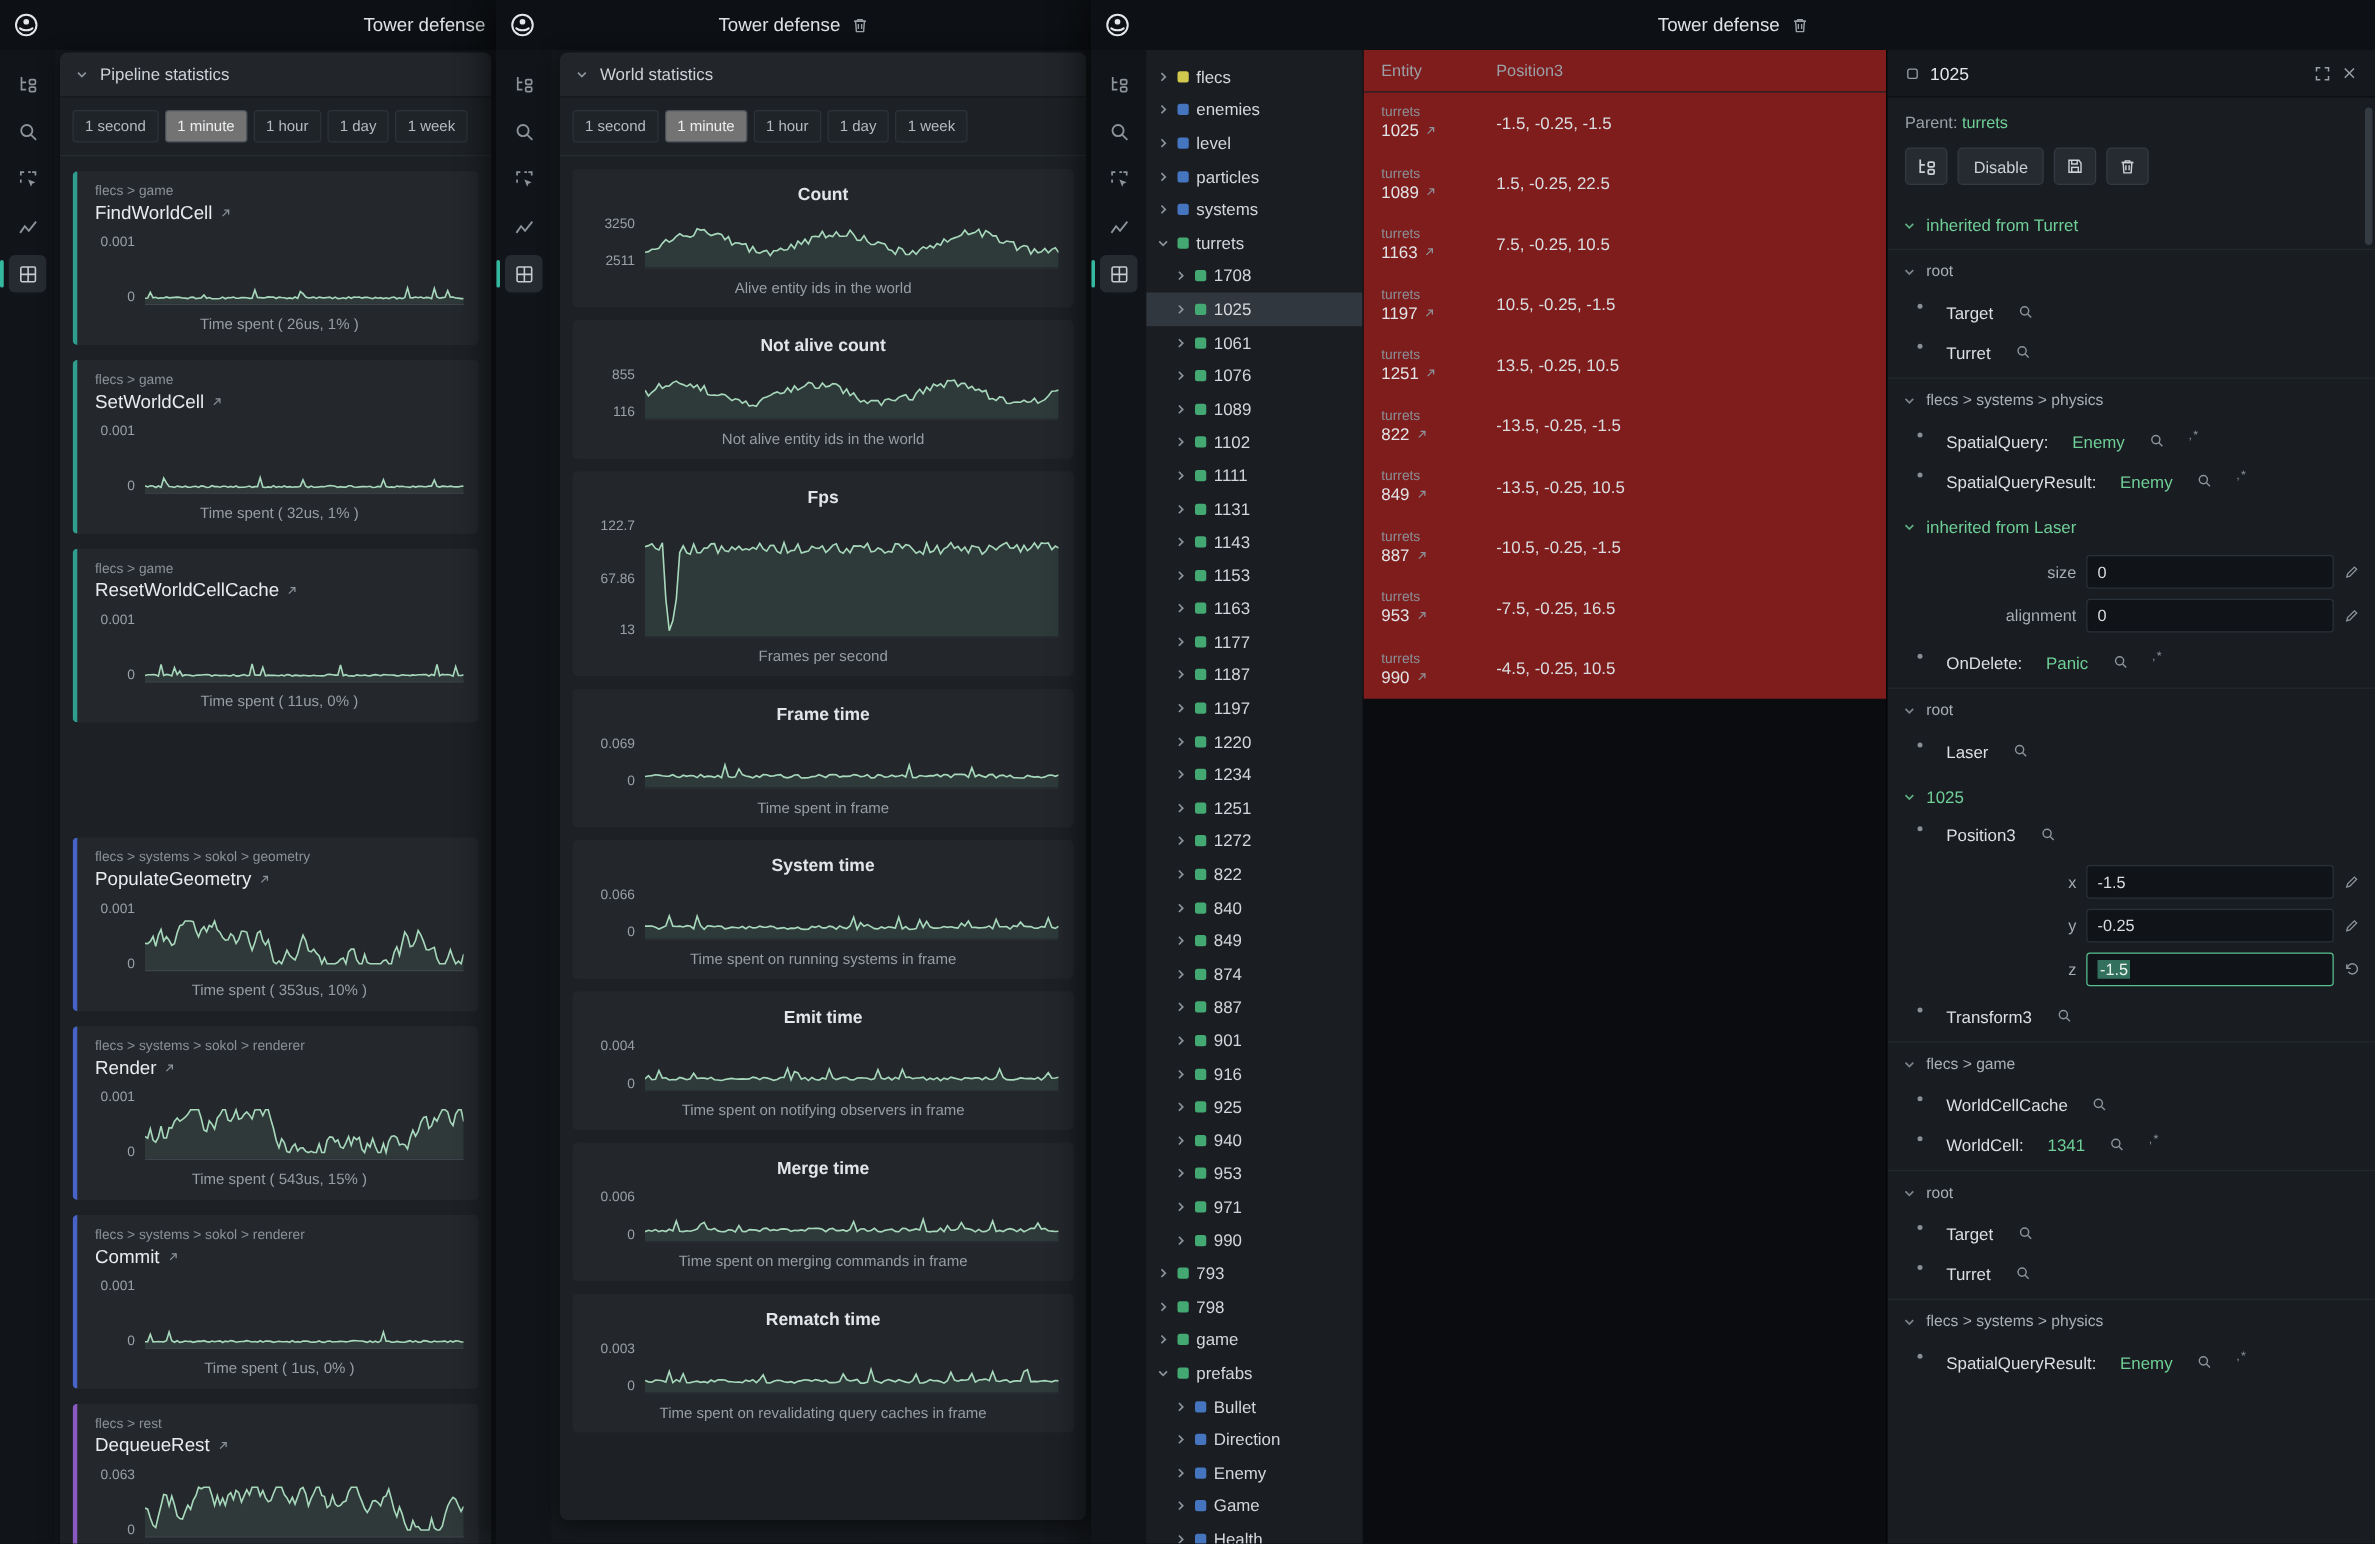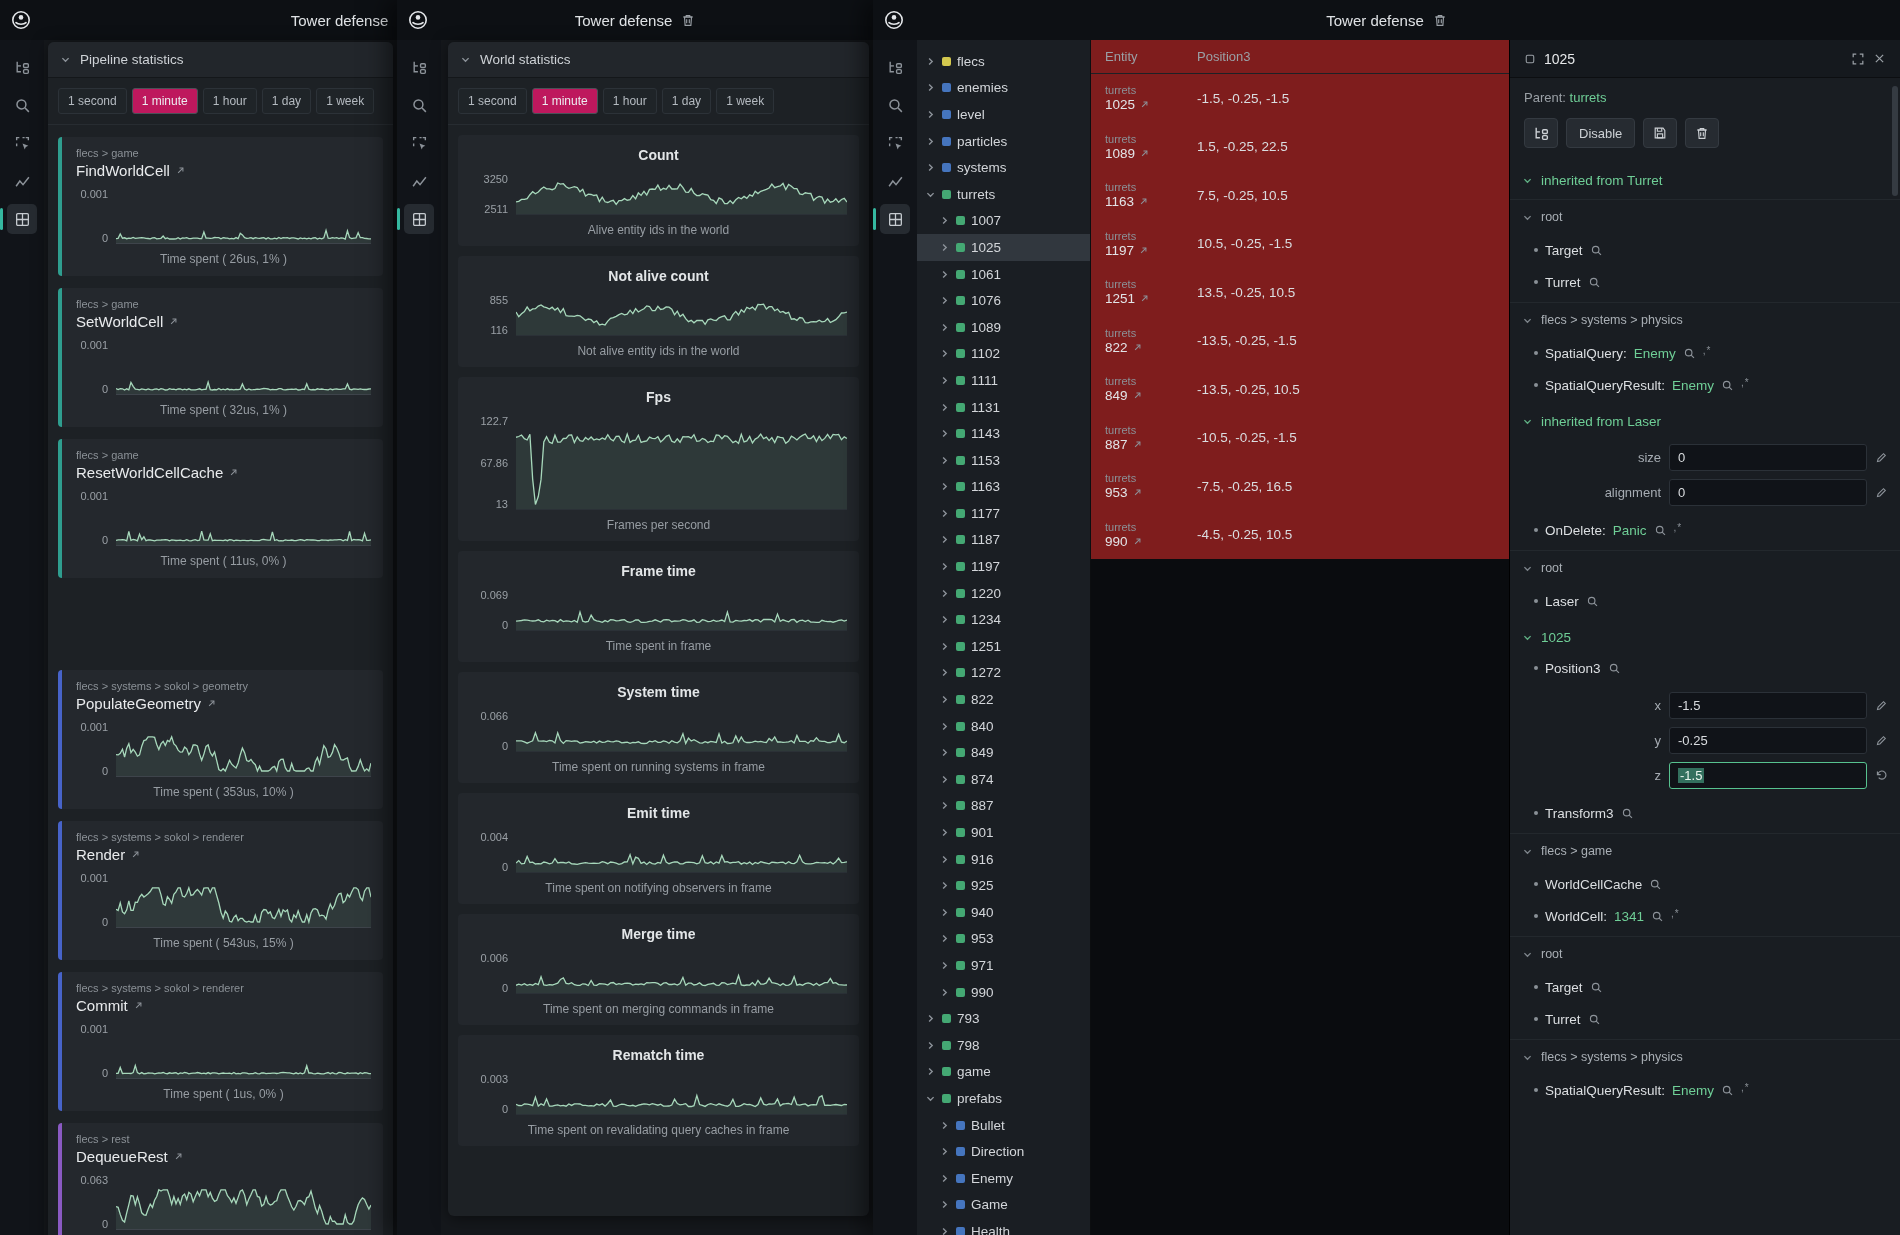--- a/index.html
+++ b/index.html
@@ -17,21 +17,21 @@
 .sb-icon{width:30px;height:30px;border-radius:5px;display:flex;align-items:center;justify-content:center;color:#8d939a;cursor:pointer;position:relative}
 .sb-icon.active{background:#262b31;color:#c6cbd0}
 .sb-icon.active::before{content:"";position:absolute;left:-7px;top:4px;width:3px;height:22px;background:#35b8a0;border-radius:2px}
 .panel{position:absolute;background:#1d2125;border-radius:6px;box-shadow:0 2px 16px rgba(0,0,0,.5);overflow:hidden}
 #w1 .panel{left:48px;top:42px;width:345px;height:1300px}
 #w2 .panel{left:51px;top:42px;width:421px;height:1174px}
 .panel-header{height:36px;background:#22262b;display:flex;align-items:center;padding:0 12px;gap:9px;border-bottom:1px solid #14171a;color:#ced2d6;font-size:13.5px}
 .panel-header .icon{color:#8d939a;display:flex}
 .ranges{display:flex;gap:5px;padding:10px;border-bottom:1px solid #272c31}
 .range-btn{font-size:12px;padding:5px 9px;background:#1f2428;border:1px solid #2c3238;color:#b4bac0;border-radius:3px;cursor:pointer;white-space:nowrap}
-.range-btn.sel{background:#be185d;color:#eceef0;border-color:#4a5158}
+.range-btn.sel{background:#737373;color:#eceef0;border-color:#4a5158}
 .cards{padding:12px 10px;display:flex;flex-direction:column;gap:12px}
 .card{background:#24282d;border-radius:4px;padding:10px 12px 10px 14px;border-left:4px solid #2f9e8f}
 .card .crumb{font-size:11px;color:#8b9197;margin-bottom:3px}
 .card .cname{font-size:15px;color:#e9ebed;display:flex;align-items:center;gap:5px;margin-bottom:8px}
 .card .cname .icon{color:#8d939a;display:flex}
 .chart-row{display:flex;align-items:stretch}
 .ylabels{width:40px;display:flex;flex-direction:column;justify-content:space-between;align-items:flex-end;font-size:11px;color:#9aa0a6;padding:1px 8px 0 0}
 .chart-wrap{flex:1;border-bottom:1px solid #3e444b;overflow:hidden}
 .chart-svg{display:block;width:100%}
 .caption{text-align:center;font-size:12px;color:#979da3;margin-top:8px}
@@ -69,21 +69,21 @@
 .insp-parent{padding:12px 14px 4px;font-size:13px}
 .plabel{color:#9aa0a6}
 .plink{color:#6fcf97;cursor:pointer}
 .insp-actions{display:flex;gap:8px;padding:9px 14px 12px}
 .ibtn{height:30px;background:#262b31;border:1px solid #343a41;border-radius:4px;color:#cdd1d5;font-size:13px;padding:0 12px;display:flex;align-items:center;justify-content:center;cursor:pointer;font-family:inherit}
 .ibtn.iconb{width:34px;padding:0}
 .isec-h{display:flex;align-items:center;gap:8px;padding:13px 12px 7px;font-size:13.5px;color:#6fcf97;cursor:pointer}
 .isec-h .icon{color:#5fae83;display:flex}
 .igrp-h{display:flex;align-items:center;gap:8px;padding:10px 12px;font-size:12.5px;color:#a9afb5;border-top:1px solid #23282d;margin-top:4px;cursor:pointer}
 .igrp-h .icon{color:#7d848b;display:flex}
-.iitem{display:flex;align-items:center;gap:7px;padding:8.5px 12px 8.5px 24px;font-size:13.5px;color:#dcdfe2;cursor:pointer}
+.iitem{display:flex;gap:19px;padding:8.5px 12px 8.5px 24px;font-size:13.5px;color:#dcdfe2;cursor:pointer}
 .bullet{width:4px;height:4px;border-radius:50%;background:#8a9097;flex:none}
 .ival{color:#6fcf97}
 .icon-btn{display:flex;color:#8d939a;cursor:pointer}
 .pair{font-size:10px;color:#8a9097;letter-spacing:1px;position:relative;top:-3px}
 .ifield{display:flex;align-items:center;gap:8px;margin:8px 0;padding:0 12px 0 26px}
 .flabel{flex:1;text-align:right;font-size:13px;color:#a6acb3}
 .finput{width:198px;height:27px;background:#101318;border:1px solid #2b3138;border-radius:3px;color:#d9dcdf;font-size:13px;display:flex;align-items:center;padding:0 8px;cursor:text}
 .finput.editing{border-color:#57c28f}
 .seltext{background:#33705e;color:#eaf5ee;padding:0 2px}
 .scroll-thumb{position:absolute;right:2px;top:46px;width:6px;height:110px;background:#353b42;border-radius:3px}
@@ -648,21 +648,21 @@
         <span class="tsq" style="background: rgb(68, 168, 115);"></span>
         <span>turrets</span>
       </div>
       <div class="trow d1">
         <span class="chev" style="display: flex;">
           <svg width="11" height="11" viewBox="0 0 16 16" fill="none" stroke="currentColor" stroke-width="2">
             <path d="M6 3.5L10.5 8L6 12.5"></path>
           </svg>
         </span>
         <span class="tsq" style="background: rgb(68, 168, 115);"></span>
-        <span>1007</span>
+        <span>1708</span>
       </div>
       <div class="trow d1 sel">
         <span class="chev" style="display: flex;">
           <svg width="11" height="11" viewBox="0 0 16 16" fill="none" stroke="currentColor" stroke-width="2">
             <path d="M6 3.5L10.5 8L6 12.5"></path>
           </svg>
         </span>
         <span class="tsq" style="background: rgb(68, 168, 115);"></span>
         <span>1025</span>
       </div>

